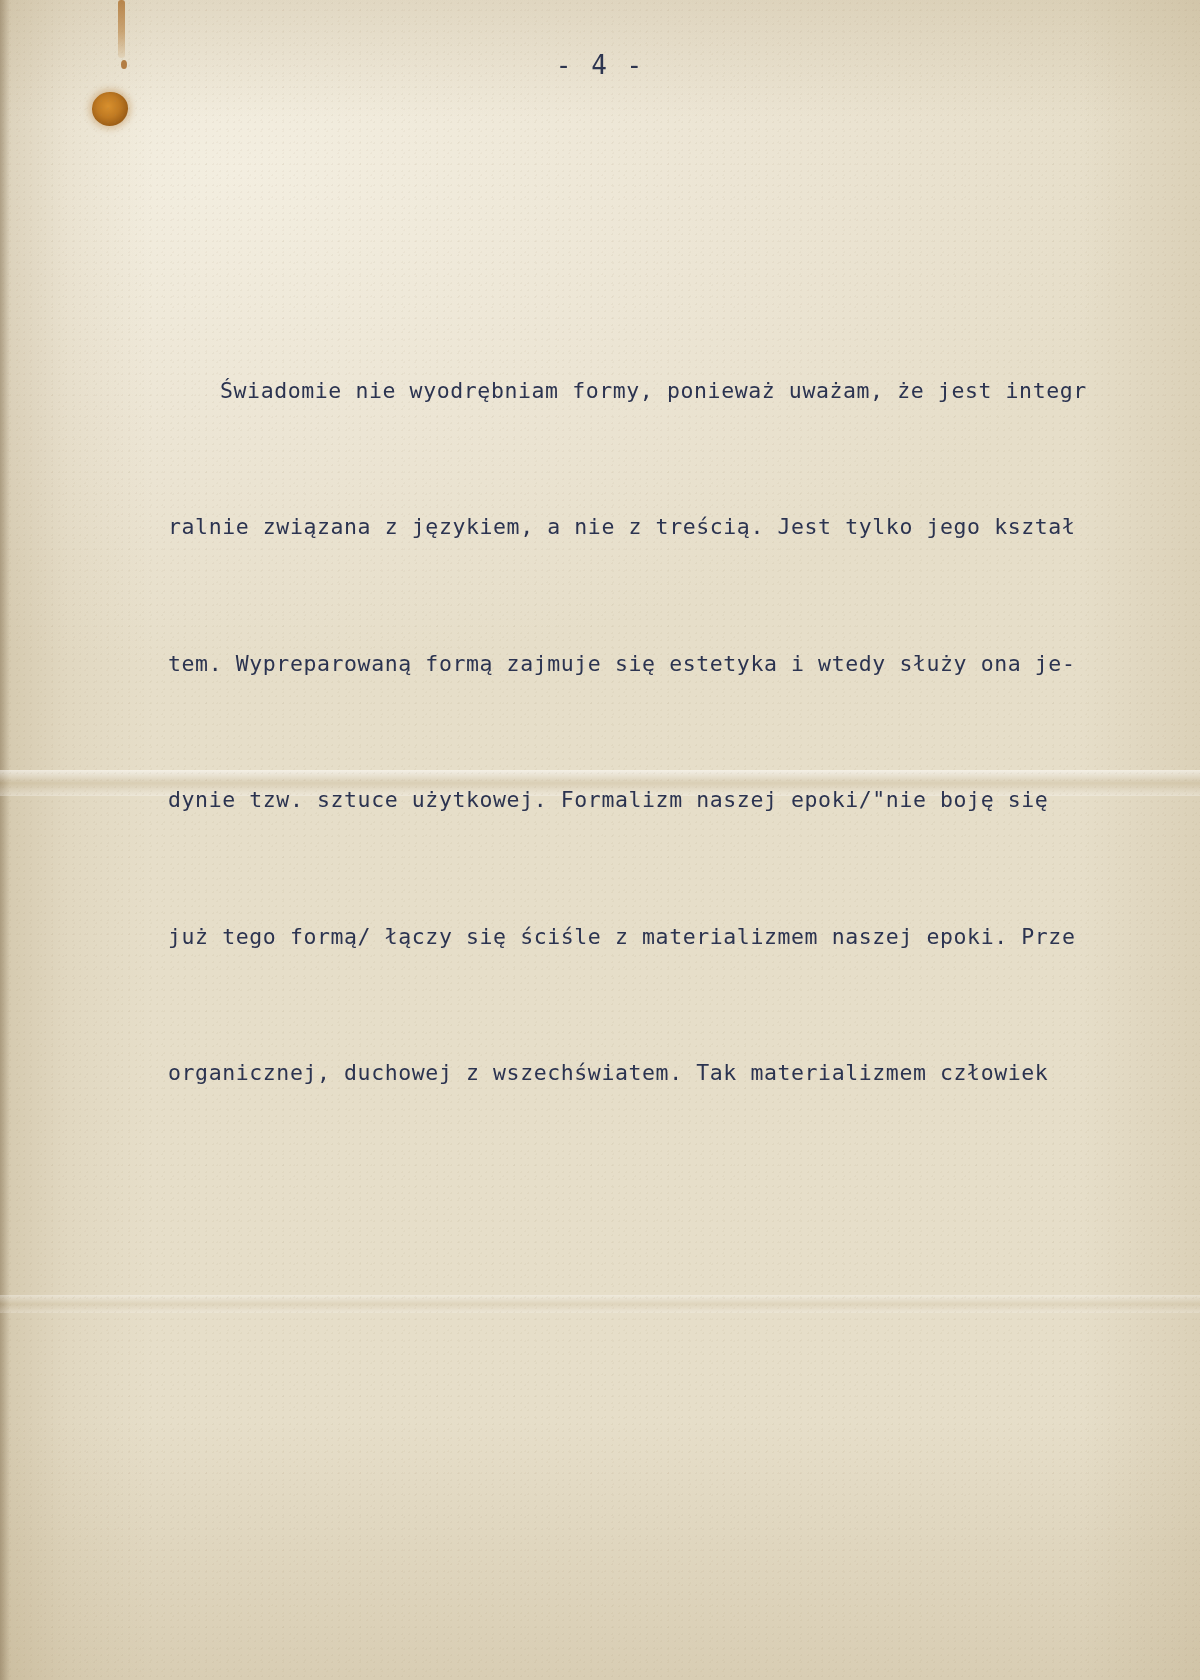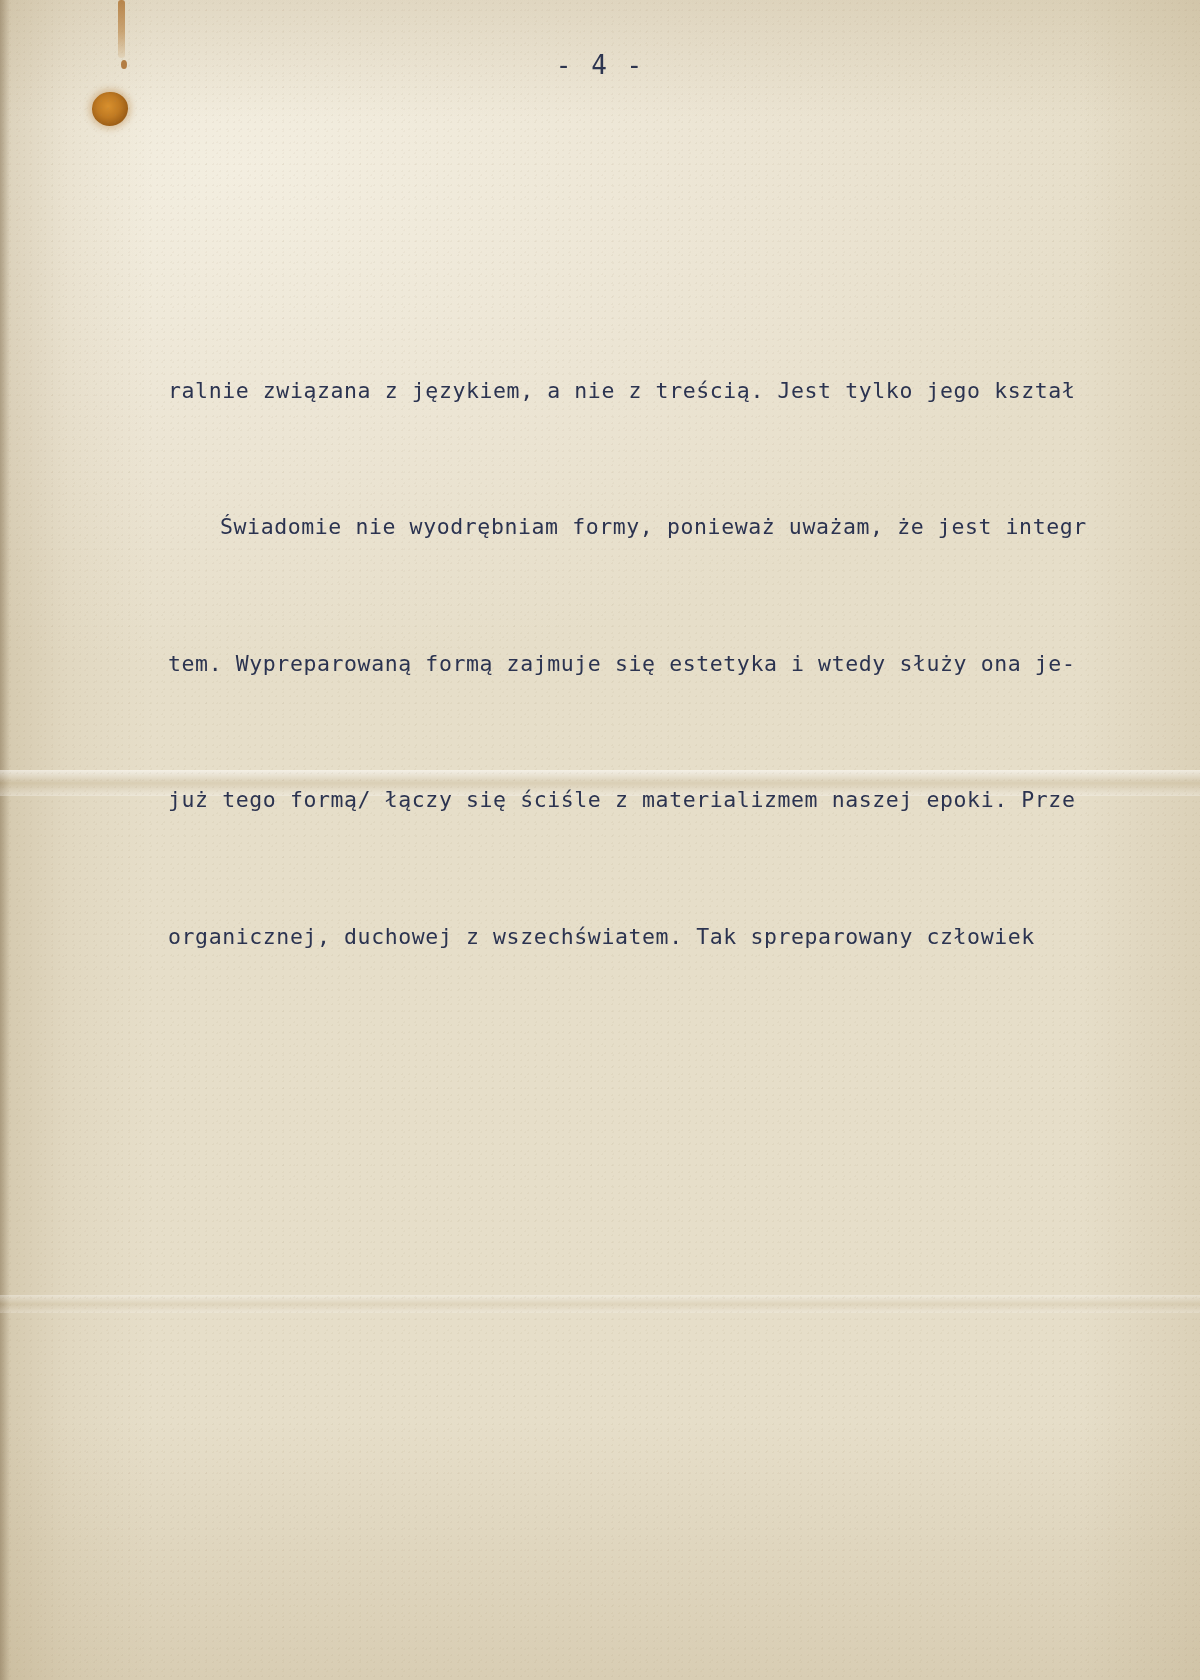--- a/index.html
+++ b/index.html
@@ -170,25 +170,26 @@
   <div class="rust-drip"></div>
   <div class="rust-speck"></div>
   <div class="rust-stain"></div>
   <div class="grain"></div>
 
   <div id="page-number">- 4 -</div>
 
   <div id="body-text">
 
     <div class="para">
+      <span class="ln"><span class="indent"></span><span>Świadomie nie wyodrębniam formy, ponieważ uważam, że jest integr</span></span>
       <span class="ln">ralnie związana z językiem, a nie z treścią. Jest tylko jego kształ</span>
-      <span class="ln"><span class="indent"></span><span>Świadomie nie wyodrębniam formy, ponieważ uważam, że jest integr</span></span>
       <span class="ln">tem. Wypreparowaną formą zajmuje się estetyka i wtedy służy ona je-</span>
+      <span class="ln">dynie tzw. sztuce użytkowej. Formalizm naszej epoki/"nie boję się</span>
       <span class="ln">już tego formą/ łączy się ściśle z materializmem naszej epoki. Prze</span>
-      <span class="ln">organicznej, duchowej z wszechświatem. Tak spreparowany człowiek</span>
+      <span class="ln">organicznej, duchowej z wszechświatem. Tak materializmem człowiek</span>
       
       
       
       
     </div>
 
     
 
     
 

